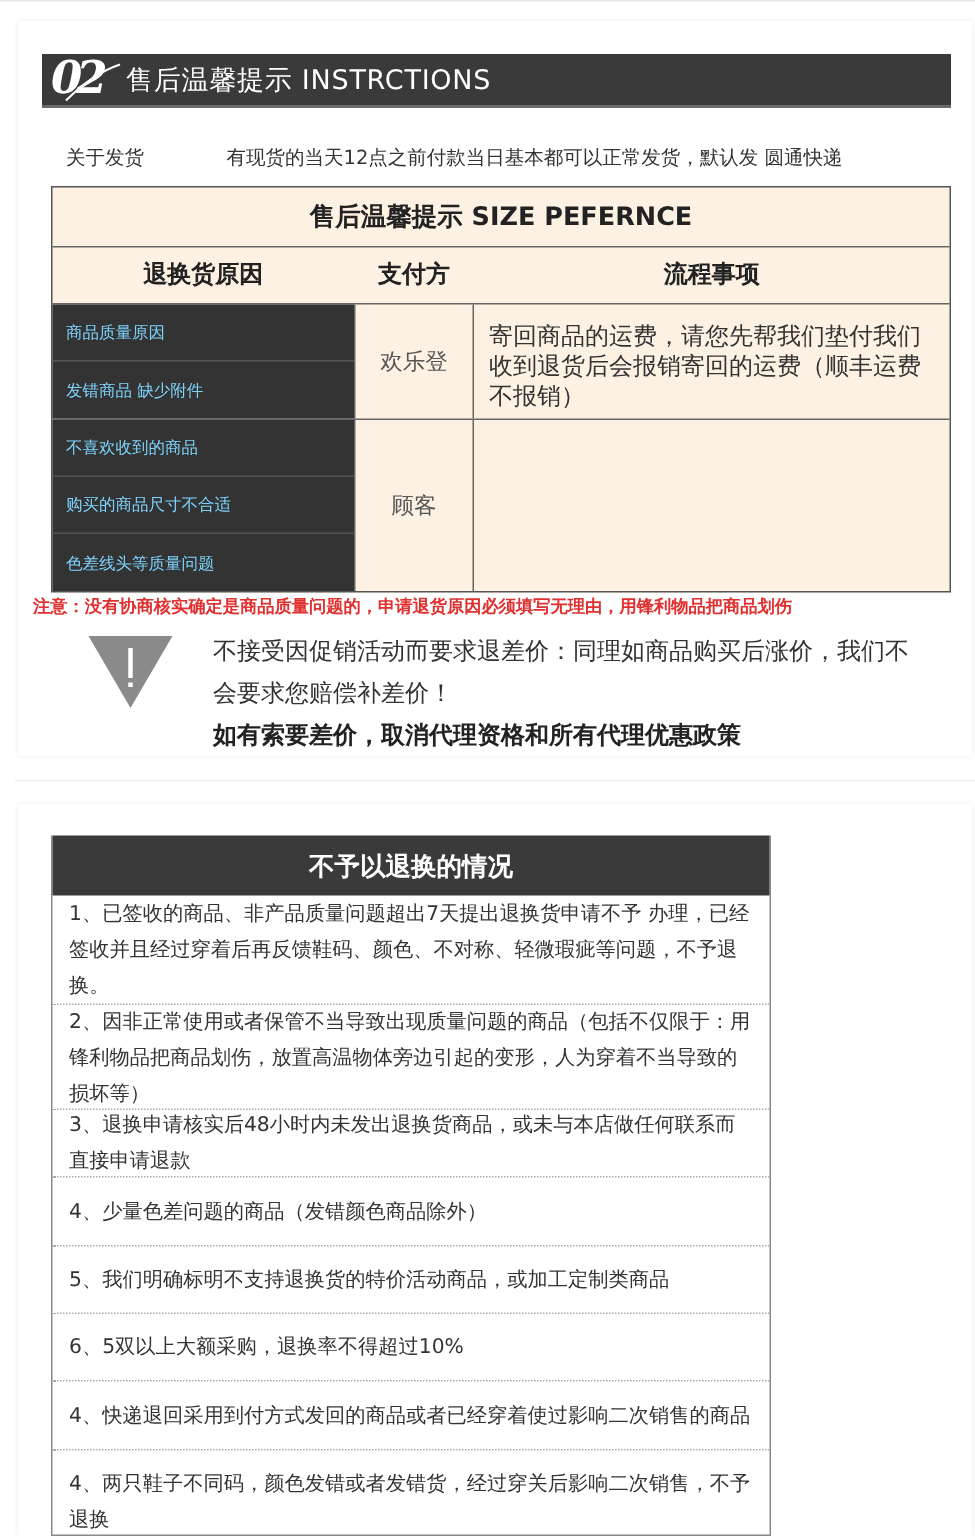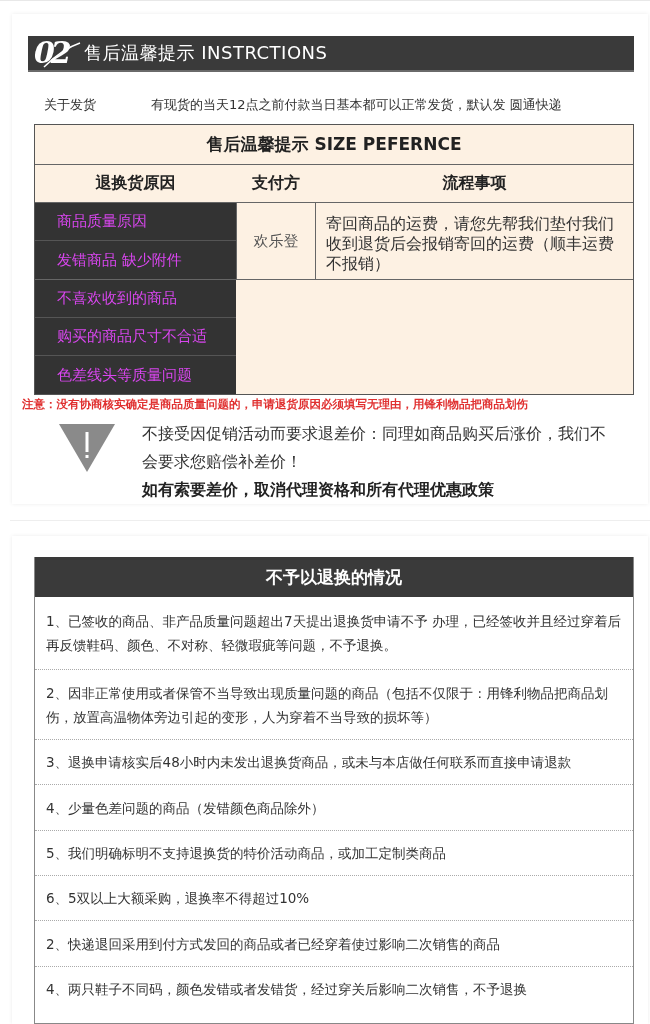--- a/index.html
+++ b/index.html
@@ -46,21 +46,21 @@
   }
   .pt-head { display: flex; height: 37px; font-size: 16px; font-weight: bold; color: #222; }
   .pt-head div { display: flex; align-items: center; justify-content: center; }
   .col1 { width: 201px; }
   .col2 { width: 80px; }
   .col3 { width: 317px; }
 
   .group { display: flex; border-top: 1px solid #666; }
   .reasons { width: 201px; background: #333333; }
   .reason {
-    color: #d946ef; font-size: 15px; padding-left: 22px; display: flex; align-items: center;
+    color: #7dd3fc; font-size: 11px; padding-left: 9px; display: flex; align-items: center;
     border-bottom: 1px solid #555;
   }
   .reason:last-child { border-bottom: none; }
   .payer {
     width: 80px; border-left: 1px solid #666; border-right: 1px solid #666;
     display: flex; align-items: center; justify-content: center;
     font-size: 15px; color: #555;
   }
   .process {
     width: 317px; padding: 0 10px; font-size: 16px; line-height: 20px; color: #333;
@@ -86,21 +86,21 @@
   }
 
   .divider { position: absolute; left: 10px; top: 520px; width: 640px; height: 1px; background: #eee; }
 
   
   .card2 {
     position: absolute; left: 12px; top: 536px; width: 636px; height: 488px;
     background: #fff; box-shadow: 0 0 4px rgba(0,0,0,0.08);
   }
   .nr-box {
-    position: absolute; left: 34px; top: 557px; width: 600px; height: 467px;
+    position: absolute; left: 34px; top: 557px; width: 480px; height: 467px;
     border: 1px solid #888; border-top: none; border-bottom: 1px solid #888;
   }
   .nr-head {
     height: 40px; background: #3a3a3a; color: #fff;
     display: flex; align-items: center; justify-content: center;
     font-size: 17px; font-weight: bold;
   }
   .nr-item {
     padding: 0 11px; font-size: 13.5px; color: #333; line-height: 24px;
     border-bottom: 1px dotted #aaa; display: flex; align-items: center;
@@ -145,20 +145,21 @@
     <div class="payer">欢乐登</div>
     <div class="process">寄回商品的运费，请您先帮我们垫付我们收到退货后会报销寄回的运费（顺丰运费不报销）</div>
   </div>
 
   <div class="group g2">
     <div class="reasons">
       <div class="reason">不喜欢收到的商品</div>
       <div class="reason">购买的商品尺寸不合适</div>
       <div class="reason">色差线头等质量问题</div>
     </div>
+    <div class="payer">顾客</div>
   </div>
 </div>
 
 <div class="notice">注意：没有协商核实确定是商品质量问题的，申请退货原因必须填写无理由，用锋利物品把商品划伤</div>
 
 <svg class="warn-icon" viewBox="0 0 58 50">
   <polygon points="1,2 57,2 29,50" fill="#8a8a8a"></polygon>
   <rect x="27.5" y="10" width="3" height="20" fill="#fff"></rect>
   <rect x="27.5" y="33" width="3" height="3" fill="#fff"></rect>
 </svg>
@@ -170,15 +171,15 @@
 <div class="card2"></div>
 
 <div class="nr-box">
   <div class="nr-head">不予以退换的情况</div>
   <div class="nr-item" style="height:73px">1、已签收的商品、非产品质量问题超出7天提出退换货申请不予 办理，已经签收并且经过穿着后再反馈鞋码、颜色、不对称、轻微瑕疵等问题，不予退换。</div>
   <div class="nr-item" style="height:70px">2、因非正常使用或者保管不当导致出现质量问题的商品（包括不仅限于：用锋利物品把商品划伤，放置高温物体旁边引起的变形，人为穿着不当导致的损坏等）</div>
   <div class="nr-item" style="height:45px">3、退换申请核实后48小时内未发出退换货商品，或未与本店做任何联系而直接申请退款</div>
   <div class="nr-item" style="height:46px">4、少量色差问题的商品（发错颜色商品除外）</div>
   <div class="nr-item" style="height:45px">5、我们明确标明不支持退换货的特价活动商品，或加工定制类商品</div>
   <div class="nr-item" style="height:45px">6、5双以上大额采购，退换率不得超过10%</div>
-  <div class="nr-item" style="height:46px">2、快递退回采用到付方式发回的商品或者已经穿着使过影响二次销售的商品</div>
+  <div class="nr-item" style="height:46px">4、快递退回采用到付方式发回的商品或者已经穿着使过影响二次销售的商品</div>
   <div class="nr-item" style="height:45px;align-items:flex-start;padding-top:10px">4、两只鞋子不同码，颜色发错或者发错货，经过穿关后影响二次销售，不予退换</div>
 </div>
 
 </body></html>

